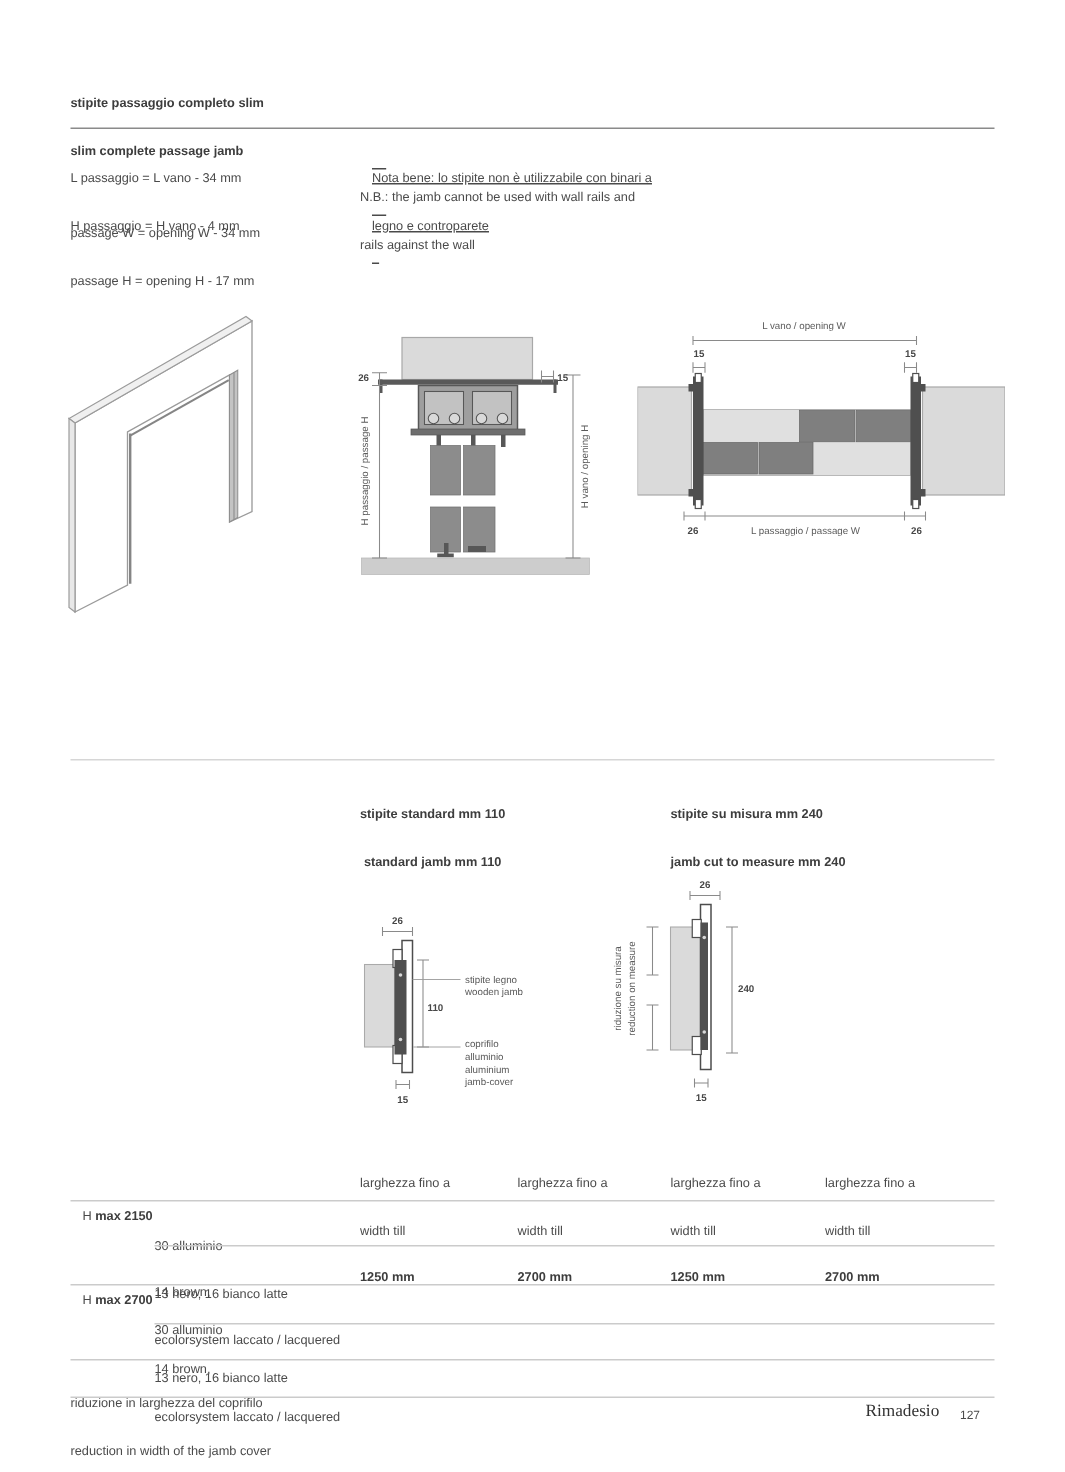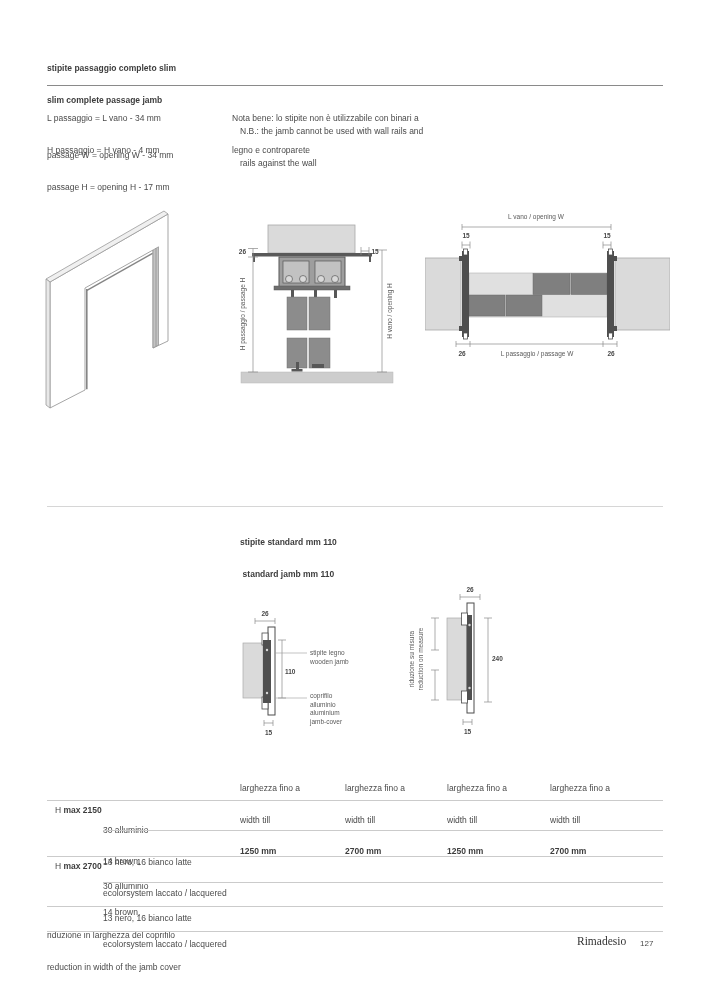--- a/index.html
+++ b/index.html
@@ -31,21 +31,21 @@
 
   <div class="t" style="left:47px;top:92px;">
     <div>L passaggio = L vano - 34 mm</div>
     <div>H passaggio = H vano - 4 mm</div>
   </div>
   <div class="t" style="left:47px;top:129px;">
     <div>passage W = opening W - 34 mm</div>
     <div>passage H = opening H - 17 mm</div>
   </div>
 
-  <div class="t" style="left:232px;top:92px;">
+  <div class="t" style="left:248px;top:92px;text-decoration:underline;">
     <div>Nota bene: lo stipite non è utilizzabile con binari a</div>
     <div>legno e controparete</div>
   </div>
   <div class="t" style="left:240px;top:105px;">
     <div>N.B.: the jamb cannot be used with wall rails and</div>
     <div>rails against the wall</div>
   </div>
 
   <div class="svgbox" style="left:40px;top:200px;">
     <svg width="190" height="215" viewBox="0 0 190 215">
@@ -144,20 +144,24 @@
       <text x="112" y="151" text-anchor="middle">L passaggio / passage W</text>
     </svg>
   </div>
 
   <div class="hr hr-mid" style="left:47px;top:506px;width:616px;"></div>
 
   <div class="t b" style="left:240px;top:516px;text-align:center;">
     <div>stipite standard mm 110</div>
     <div>standard jamb mm 110</div>
   </div>
+  <div class="t b" style="left:447px;top:516px;">
+    <div>stipite su misura mm 240</div>
+    <div>jamb cut to measure mm 240</div>
+  </div>
 
   <div class="svgbox" style="left:235px;top:585px;">
     <svg width="180" height="165" viewBox="0 0 180 165">
       <rect x="8" y="58" width="20" height="55" fill="#dadada" stroke="#aaaaaa" stroke-width="0.7"></rect>
       <rect x="33" y="42" width="7" height="88" fill="#ffffff" stroke="#4d4d4d" stroke-width="1"></rect>
       <rect x="27" y="48" width="6" height="12" fill="#ffffff" stroke="#4d4d4d" stroke-width="0.8"></rect>
       <rect x="27" y="112" width="6" height="12" fill="#ffffff" stroke="#4d4d4d" stroke-width="0.8"></rect>
       <rect x="28" y="55" width="8" height="63" fill="#4f4f4f"></rect>
       <circle cx="32" cy="65" r="1.2" fill="#d8d8d8"></circle>
       <circle cx="32" cy="108" r="1.2" fill="#d8d8d8"></circle>

